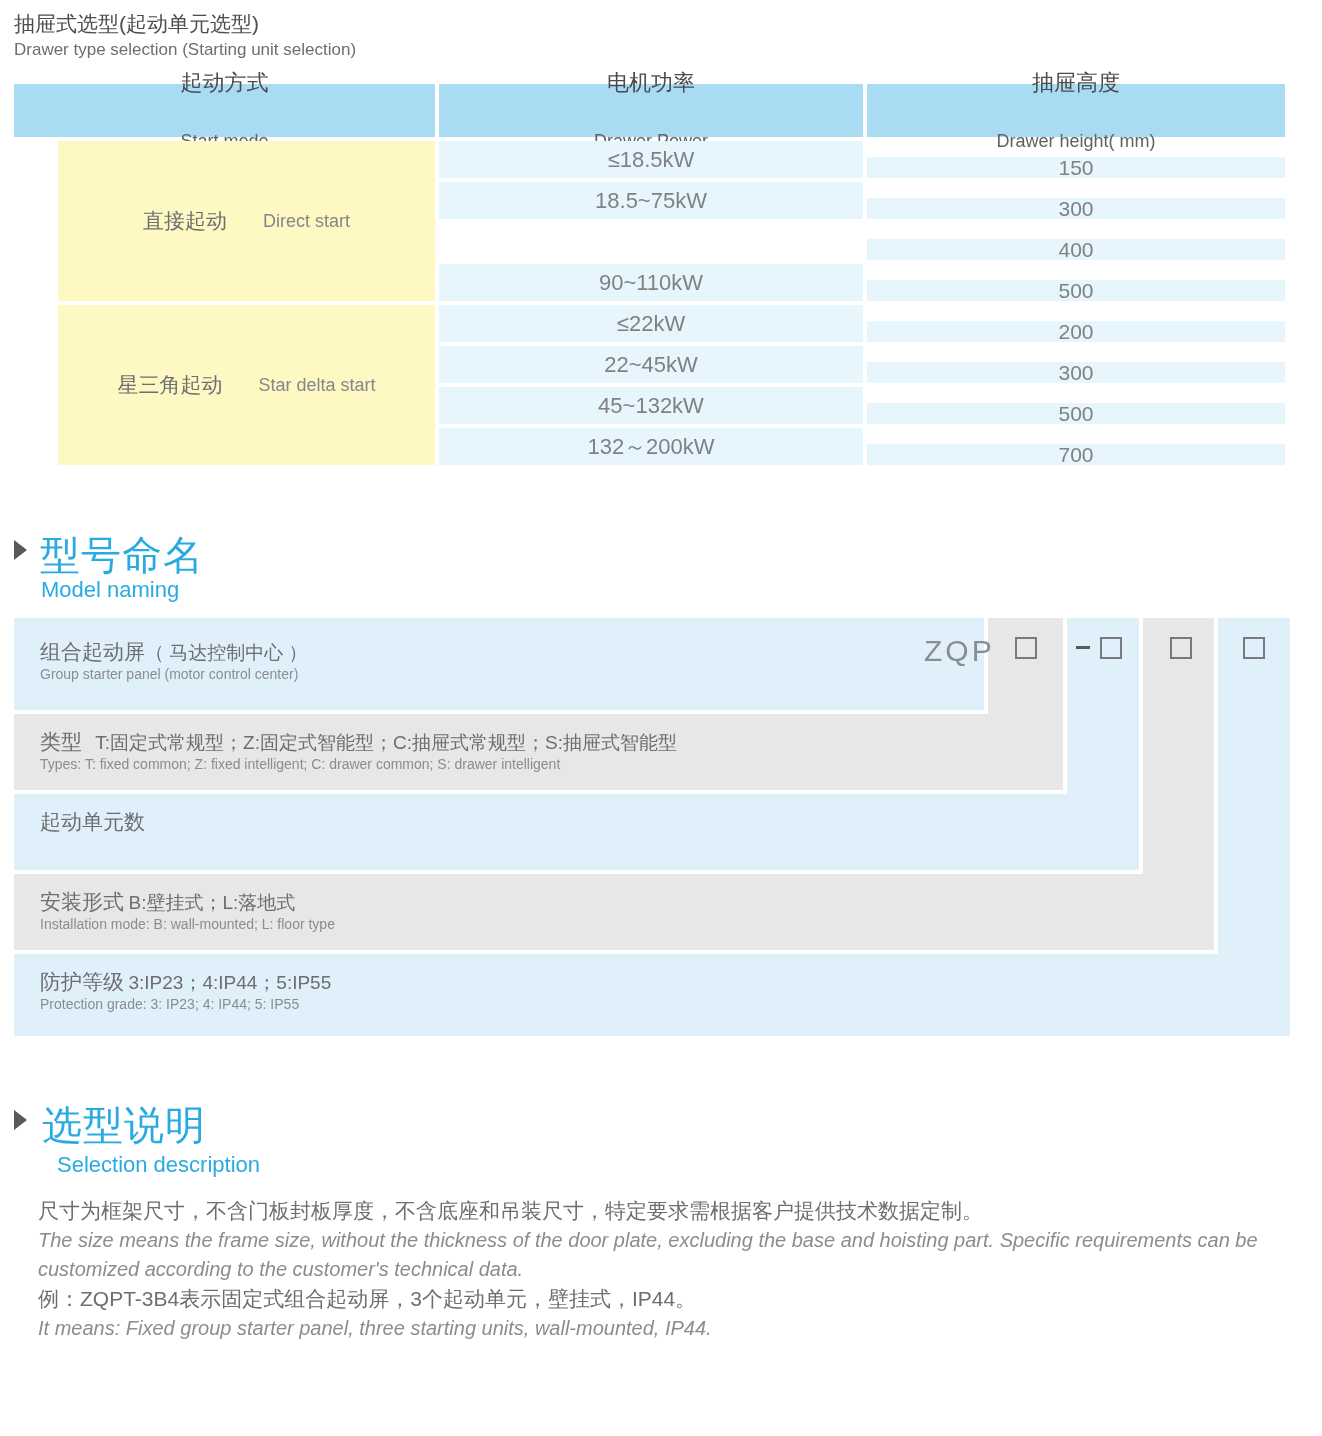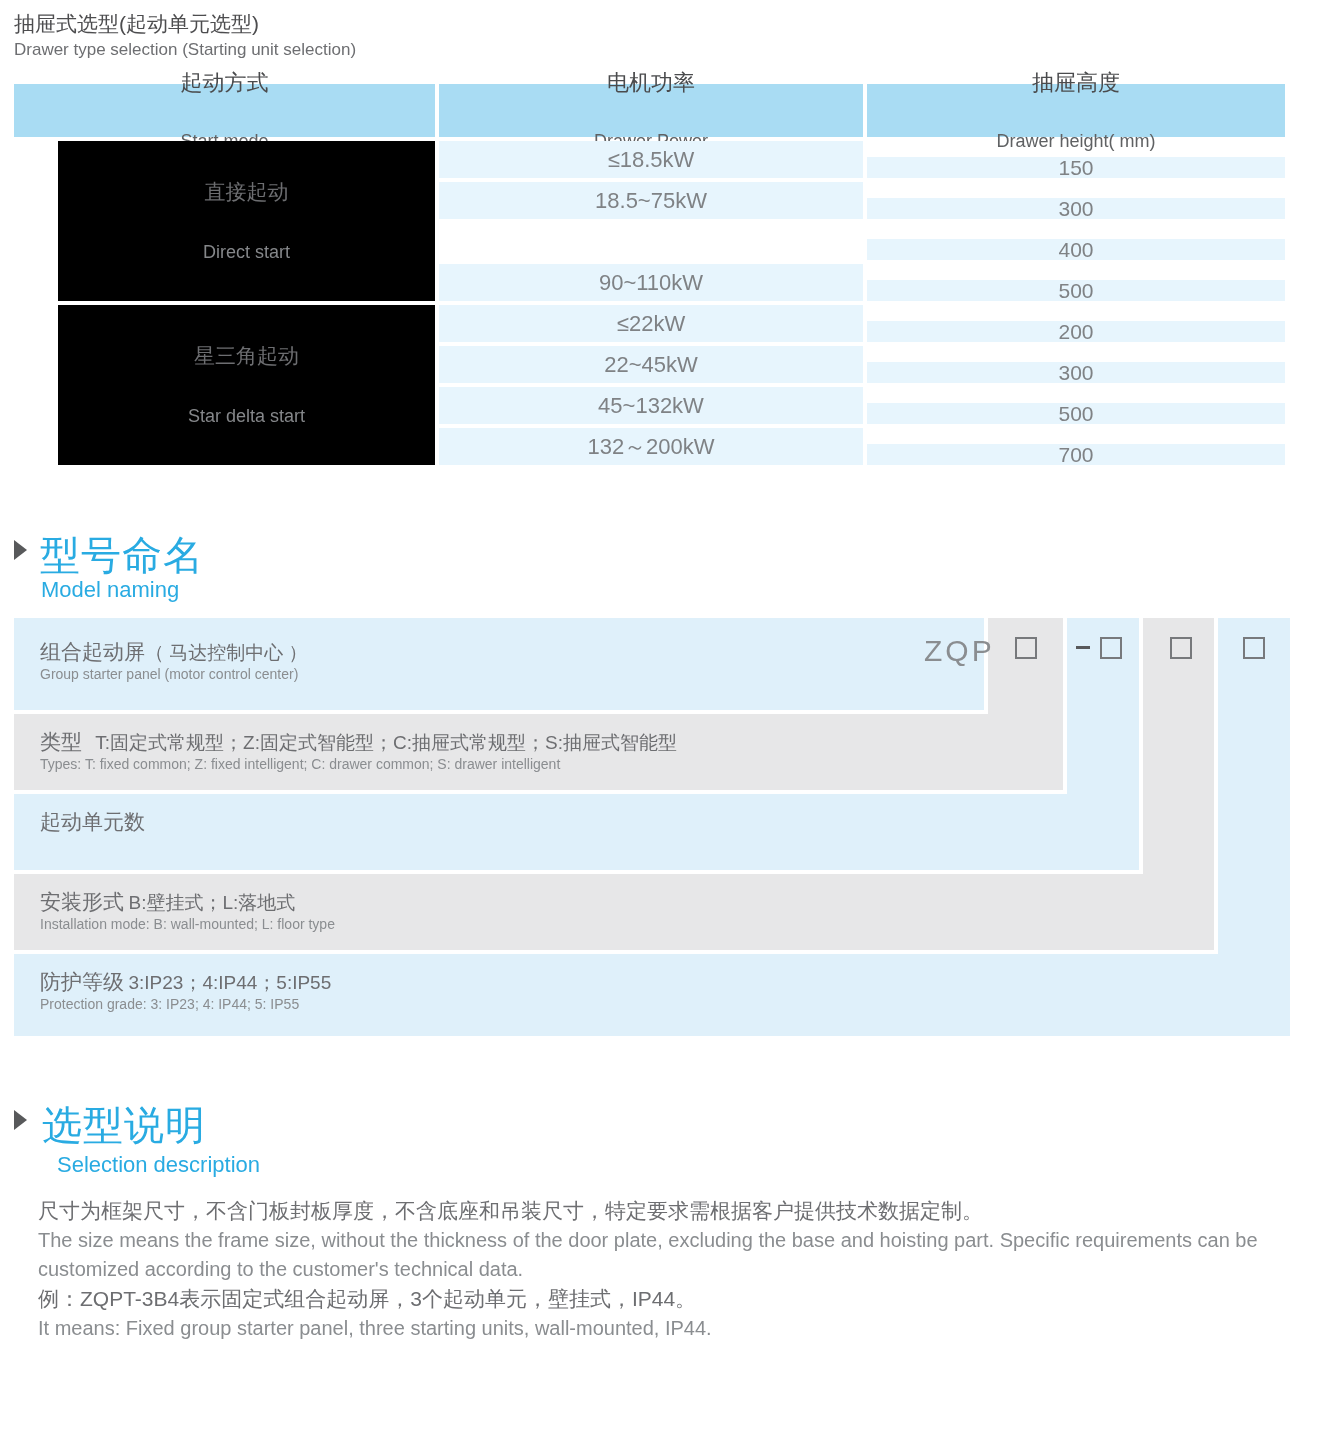--- a/index.html
+++ b/index.html
@@ -21,21 +21,21 @@
     grid-template-columns:421px 424px 418px;
     grid-template-rows:53px repeat(8,37px);
     gap:4px;
   }
   .cell { display:flex; align-items:center; justify-content:center; text-align:center;gap:36px; }
   .th { background:#a9dcf3; flex-direction:column; }
   .th .cn { font-size:22px; color:#4a4b4d; line-height:25px; }
   .th .en { font-size:18px; color:#5f6163; line-height:21px; }
   .td { background:#e7f5fd; font-size:22px; color:#7f8285; }
   .td.height { font-size:21px; }
-  .mode { grid-column:1; flex-direction:column; background:#000000;margin-left:44px; }
+  .mode { grid-column:1; flex-direction:row; background:#fef9c3;margin-left:44px; }
   .mode .cn { font-size:21px; color:#6d6e71; line-height:26px; }
   .mode .en { font-size:18px; color:#85878a; line-height:23px; }
   .mode1 { grid-row:2 / span 4; }
   .mode2 { grid-row:6 / span 4; }
   .c2 { grid-column:2; } .c3 { grid-column:3;margin-top:16px; }
   .gr2{grid-row:2}.gr3{grid-row:3}.gr4{grid-row:4}.gr5{grid-row:5}
   .gr6{grid-row:6}.gr7{grid-row:7}.gr8{grid-row:8}.gr9{grid-row:9}
 
   
   .sec-arrow {
@@ -77,21 +77,21 @@
     position:absolute; top:19px; width:22px; height:22px;
     border:2px solid #77797c; background:transparent;
   }
   .box1{left:1001px} .box2{left:1086px} .box3{left:1156px} .box4{left:1229px}
   .code-dash { position:absolute; left:1062px; top:28px; width:14px; height:3px; background:#58595b; }
 
   
   .desc { position:absolute; left:38px; top:1196px; }
   .desc .line { white-space:nowrap; }
   .desc .cn { font-size:21px; color:#6d6e71; line-height:30px; }
-  .desc .en { font-size:20px; color:#8a8d90; line-height:29px; }
+  .desc .en { font-size:20px; color:#8a8d90; line-height:29px;font-style:italic; }
 </style>
 </head>
 <body>
 
 <div class="page-title-cn">抽屉式选型(起动单元选型)</div>
 <div class="page-title-en">Drawer type selection (Starting unit selection)</div>
 
 <div class="sel-table">
   <div class="cell th">
     <span class="cn">起动方式</span>

